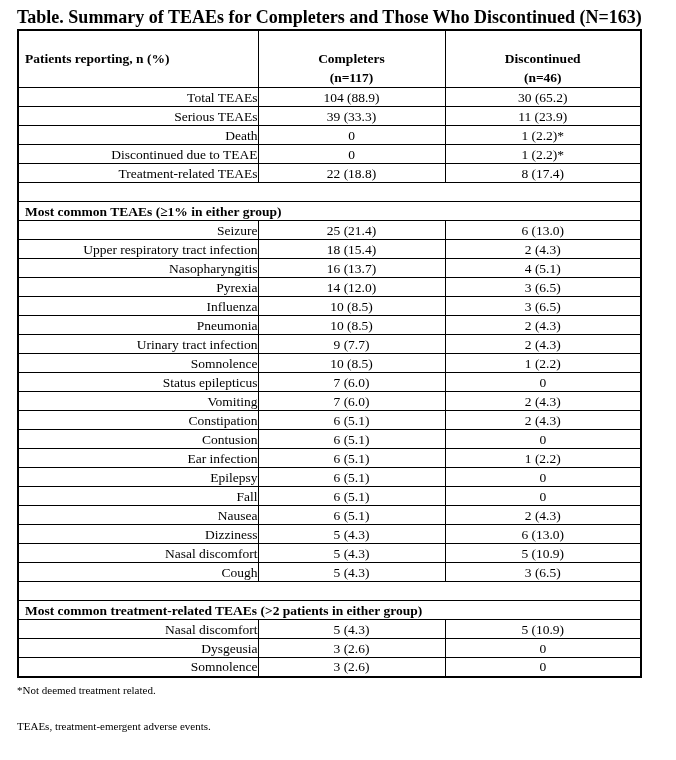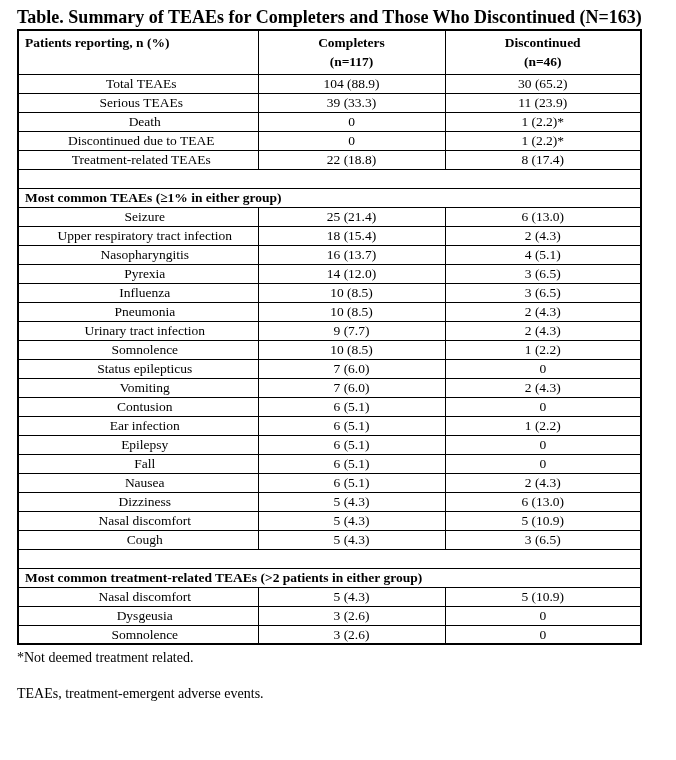--- a/index.html
+++ b/index.html
@@ -33,44 +33,44 @@
 
   .teae-table th, .teae-table td {
     border: 1px solid #000;
     font-size: 13.5px;
     overflow: hidden;
   }
   .teae-table thead th {
     font-weight: bold;
     height: 44px;
     vertical-align: top;
-    padding-top: 2px;
+    padding-top: 18px;
     line-height: 19px;
   }
   th.label-col { text-align: left; padding-left: 6px; }
   th.group-col { text-align: center; }
   th.group-col .sub { display: block; font-weight: bold; }
 
   .teae-table td {
     height: 19px;
     line-height: 17px;
     padding: 0;
   }
-  td.label { text-align: center; padding-left: 6px; }
+  td.label { text-align: right; padding-left: 6px; }
   td.label.indent { padding-left: 13px; }
   td.num { text-align: center; }
   td.section {
     font-weight: bold;
     text-align: left;
     padding-left: 6px;
   }
   td.spacer { height: 19px; }
 
   .footnote {
-    font-size: 14px;
+    font-size: 11px;
     line-height: 17px;
   }
   .footnote-asterisk { margin-top: 4px; }
   .footnote-abbrev { margin-top: 19px; }
 </style>
 </head>
 <body>
 
 <div class="page">
 
@@ -171,20 +171,25 @@
           <td class="label indent">Status epilepticus</td>
           <td class="num">7 (6.0)</td>
           <td class="num">0</td>
         </tr>
         <tr>
           <td class="label indent">Vomiting</td>
           <td class="num">7 (6.0)</td>
           <td class="num">2 (4.3)</td>
         </tr>
         <tr>
+          <td class="label indent">Constipation</td>
+          <td class="num">6 (5.1)</td>
+          <td class="num">2 (4.3)</td>
+        </tr>
+        <tr>
           <td class="label indent">Contusion</td>
           <td class="num">6 (5.1)</td>
           <td class="num">0</td>
         </tr>
         <tr>
           <td class="label indent">Ear infection</td>
           <td class="num">6 (5.1)</td>
           <td class="num">1 (2.2)</td>
         </tr>
         <tr>

